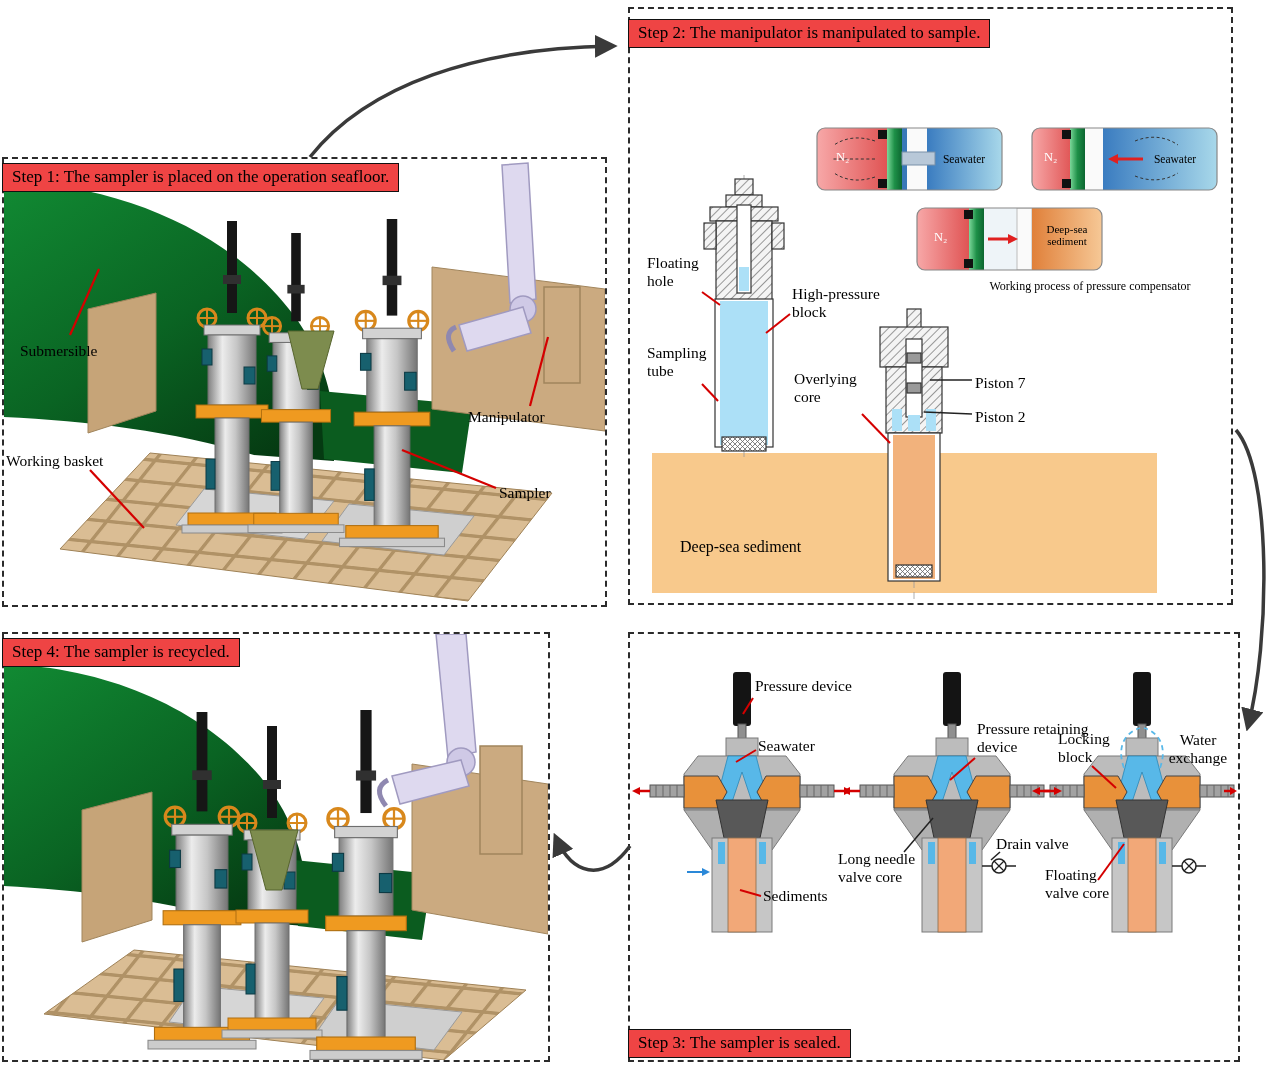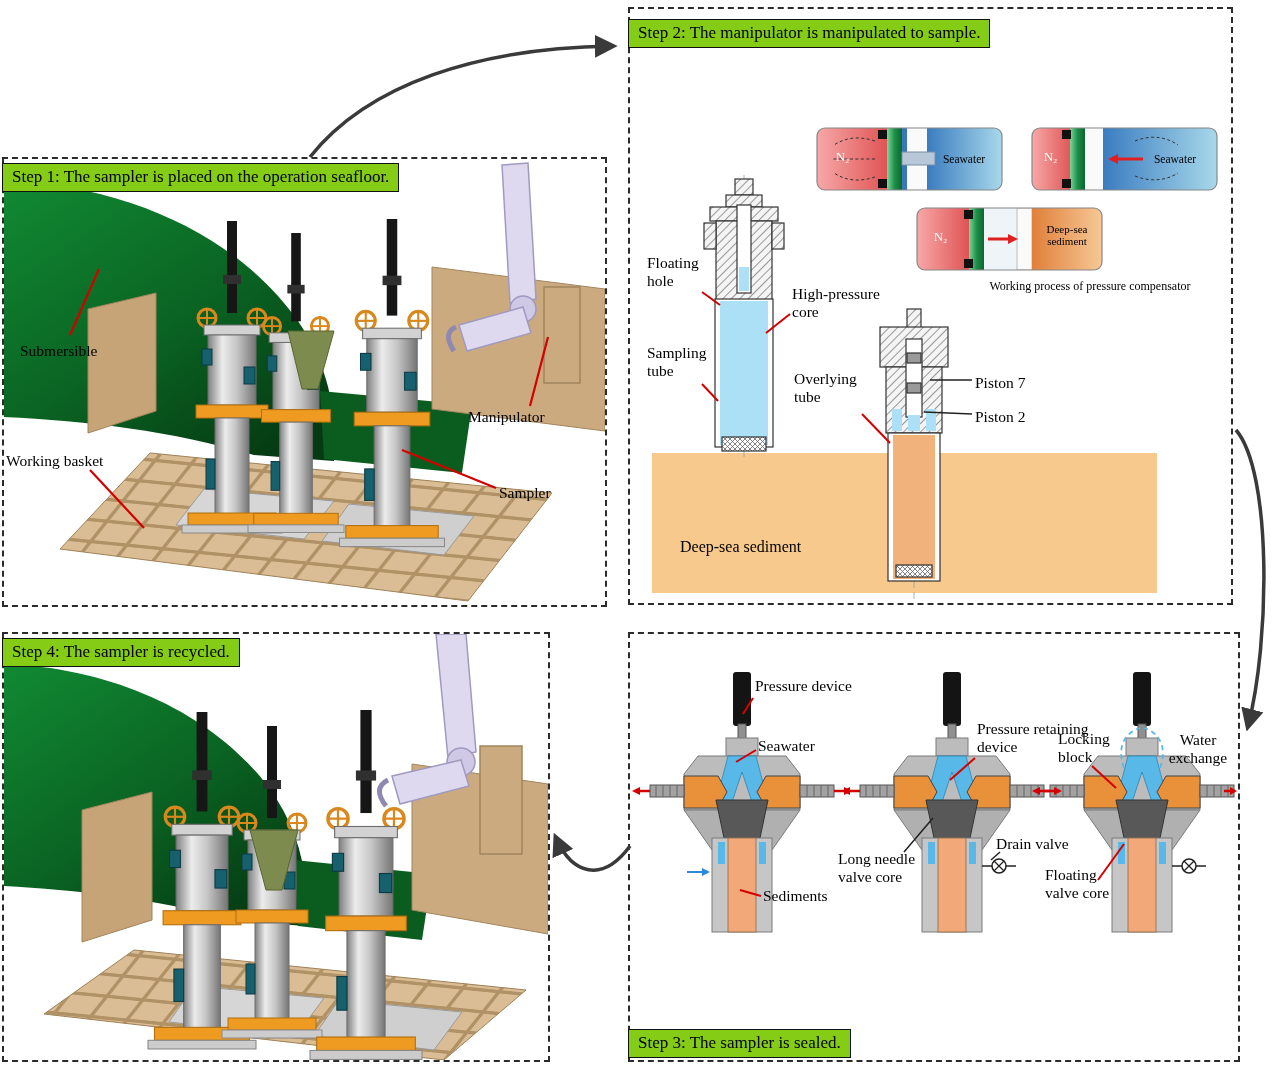--- a/index.html
+++ b/index.html
@@ -1,21 +1,21 @@
 <!DOCTYPE html>
 <html><head>
 <meta charset="utf-8">
 <style>
   * { box-sizing: border-box; }
   body { margin:0; background:#fff; }
   #canvas { position:relative; width:1280px; height:1067px; background:#fff;
             font-family:"Liberation Serif","DejaVu Serif",serif; overflow:hidden; }
   .panel { position:absolute; border:2px dashed #2b2b2b; background:#fff; }
   .scene { position:absolute; left:0; top:0; }
-  .title-box { position:absolute; z-index:5; background:#84cc16; border:1.5px solid #111;
+  .title-box { position:absolute; z-index:5; background:#ef4444; border:1.5px solid #111;
                padding:3px 9px 4px; font-size:17px; white-space:nowrap; }
   .lbl { position:absolute; z-index:4; font-size:15.5px; line-height:1.15; color:#000; }
   .lbl.c { text-align:center; }
   .lbl.cap { font-size:12px; }
   .lbl.big { font-size:16px; }
   .lbl.sm { font-size:11.5px; }
   .lbl.xs { font-size:11px; line-height:1.1; }
   .lbl.w  { color:#fff; font-size:12.5px; }
   .lbl.nb { white-space:nowrap;text-align:right; }
   #connectors { position:absolute; left:0; top:0; z-index:10; pointer-events:none; }
@@ -244,23 +244,23 @@
         <line x1="72" y1="375" x2="88" y2="392"></line>
         <line x1="232" y1="405" x2="260" y2="434"></line>
       </g>
       <g stroke="#222" stroke-width="1.6">
         <line x1="342" y1="371" x2="300" y2="371"></line>
         <line x1="342" y1="405" x2="294" y2="403"></line>
       </g>
     </svg>
     <div class="title-box" style="left:-2px;top:10px">Step 2: The manipulator is manipulated to sample.</div>
     <div class="lbl" style="left:17px;top:245px;width:70px">Floating hole</div>
-    <div class="lbl" style="left:162px;top:276px;width:104px">High-pressure core</div>
+    <div class="lbl" style="left:162px;top:276px;width:104px">High-pressure block</div>
     <div class="lbl" style="left:17px;top:335px;width:70px">Sampling tube</div>
-    <div class="lbl" style="left:164px;top:361px;width:76px">Overlying tube</div>
+    <div class="lbl" style="left:164px;top:361px;width:76px">Overlying core</div>
     <div class="lbl nb" style="left:345px;top:365px">Piston 7</div>
     <div class="lbl nb" style="left:345px;top:399px">Piston 2</div>
     <div class="lbl big nb" style="left:50px;top:529px">Deep-sea sediment</div>
     <div class="lbl cap c" style="left:347px;top:271px;width:226px">Working process of pressure compensator</div>
     <div class="lbl w nb" style="left:206px;top:141px">N₂</div>
     <div class="lbl sm c" style="left:303px;top:144px;width:62px">Seawater</div>
     <div class="lbl w nb" style="left:414px;top:141px">N₂</div>
     <div class="lbl sm c" style="left:514px;top:144px;width:62px">Seawater</div>
     <div class="lbl w nb" style="left:304px;top:221px">N₂</div>
     <div class="lbl xs c" style="left:403px;top:214px;width:68px">Deep-sea sediment</div>

